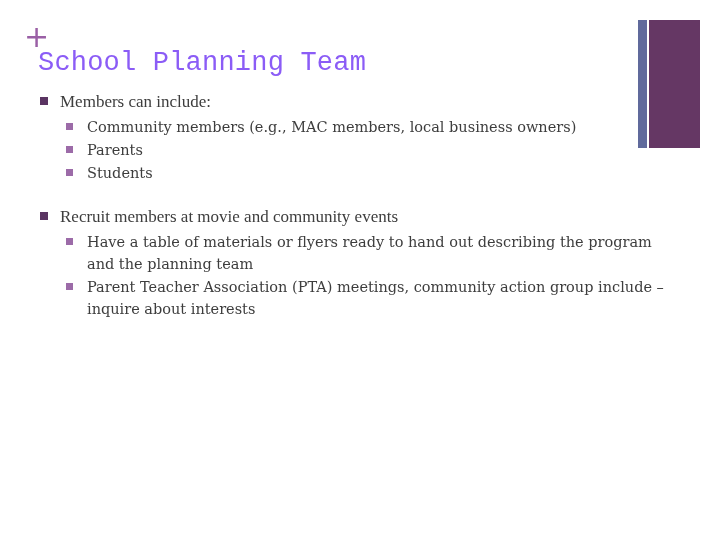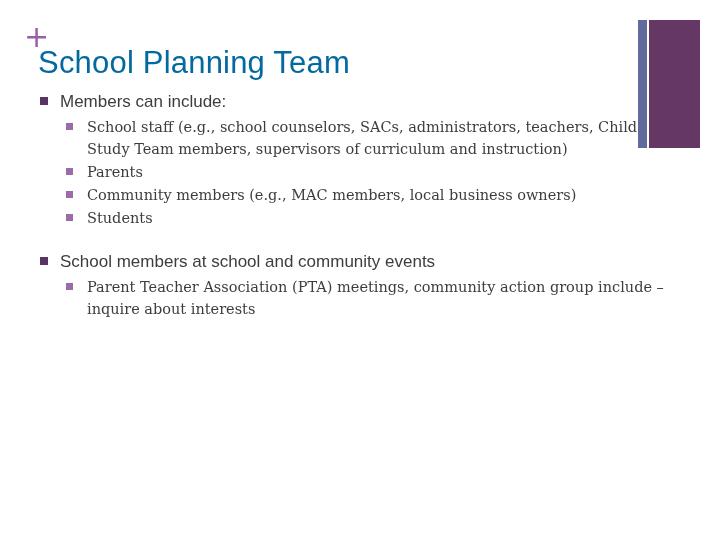--- a/index.html
+++ b/index.html
@@ -56,23 +56,23 @@
     font-weight: 400;
     text-align: center;
   }
 
   
   .slide-title {
     position: absolute;
     left: 38px;
     top: 44px;
     width: 590px;
-    color: #0369a1;
-    font-family: Liberation Sans, sans-serif;
-    font-size: 31px;
+    color: #8b5cf6;
+    font-family: Liberation Mono, monospace;
+    font-size: 27px;
     line-height: 38px;
     letter-spacing: 0.2px;
     white-space: nowrap;
   }
 
   
   .body-area {
     position: absolute;
     left: 40px;
     top: 90px;
@@ -98,21 +98,21 @@
     display: block;
     width: 8px;
     height: 8px;
     background: #5a3462;
   }
   .lvl1 .btext {
     flex: 1 1 auto;
     color: #3d3d3d;
     font-size: 17px;
     line-height: 23px;
-    font-family: Liberation Sans, sans-serif;
+    font-family: Liberation Serif, serif;
   }
 
   
   .lvl2 {
     margin-left: 26px;
     margin-bottom: 1px;
   }
   .lvl2 .marker {
     flex: 0 0 auto;
     width: 21px;
@@ -155,53 +155,53 @@
         <span class="marker">
             <i></i>
           </span>
         <span class="btext">Members can include:</span>
       </div>
       <div class="sub-list">
         <div class="bullet-row lvl2">
           <span class="marker">
               <i></i>
             </span>
-          <span class="btext">School staff (e.g., school counselors, SACs, administrators, teachers, Child Study Team members, supervisors of curriculum and instruction)</span>
+          <span class="btext">Community members (e.g., MAC members, local business owners)</span>
         </div>
         <div class="bullet-row lvl2">
           <span class="marker">
               <i></i>
             </span>
           <span class="btext">Parents</span>
-        </div>
-        <div class="bullet-row lvl2">
-          <span class="marker">
-              <i></i>
-            </span>
-          <span class="btext">Community members (e.g., MAC members, local business owners)</span>
         </div>
         <div class="bullet-row lvl2">
           <span class="marker">
               <i></i>
             </span>
           <span class="btext">Students</span>
         </div>
       </div>
     </div>
 
     <div class="group-gap"></div>
 
     <div>
       <div class="bullet-row lvl1">
         <span class="marker">
             <i></i>
           </span>
-        <span class="btext">School members at school and community events</span>
+        <span class="btext">Recruit members at movie and community events</span>
       </div>
       <div class="sub-list">
+        <div class="bullet-row lvl2">
+          <span class="marker">
+              <i></i>
+            </span>
+          <span class="btext">Have a table of materials or flyers ready to hand out describing the program and the planning team</span>
+        </div>
         <div class="bullet-row lvl2">
           <span class="marker">
               <i></i>
             </span>
           <span class="btext">Parent Teacher Association (PTA) meetings, community action group include – inquire about interests</span>
         </div>
       </div>
     </div>
 
   </div>

